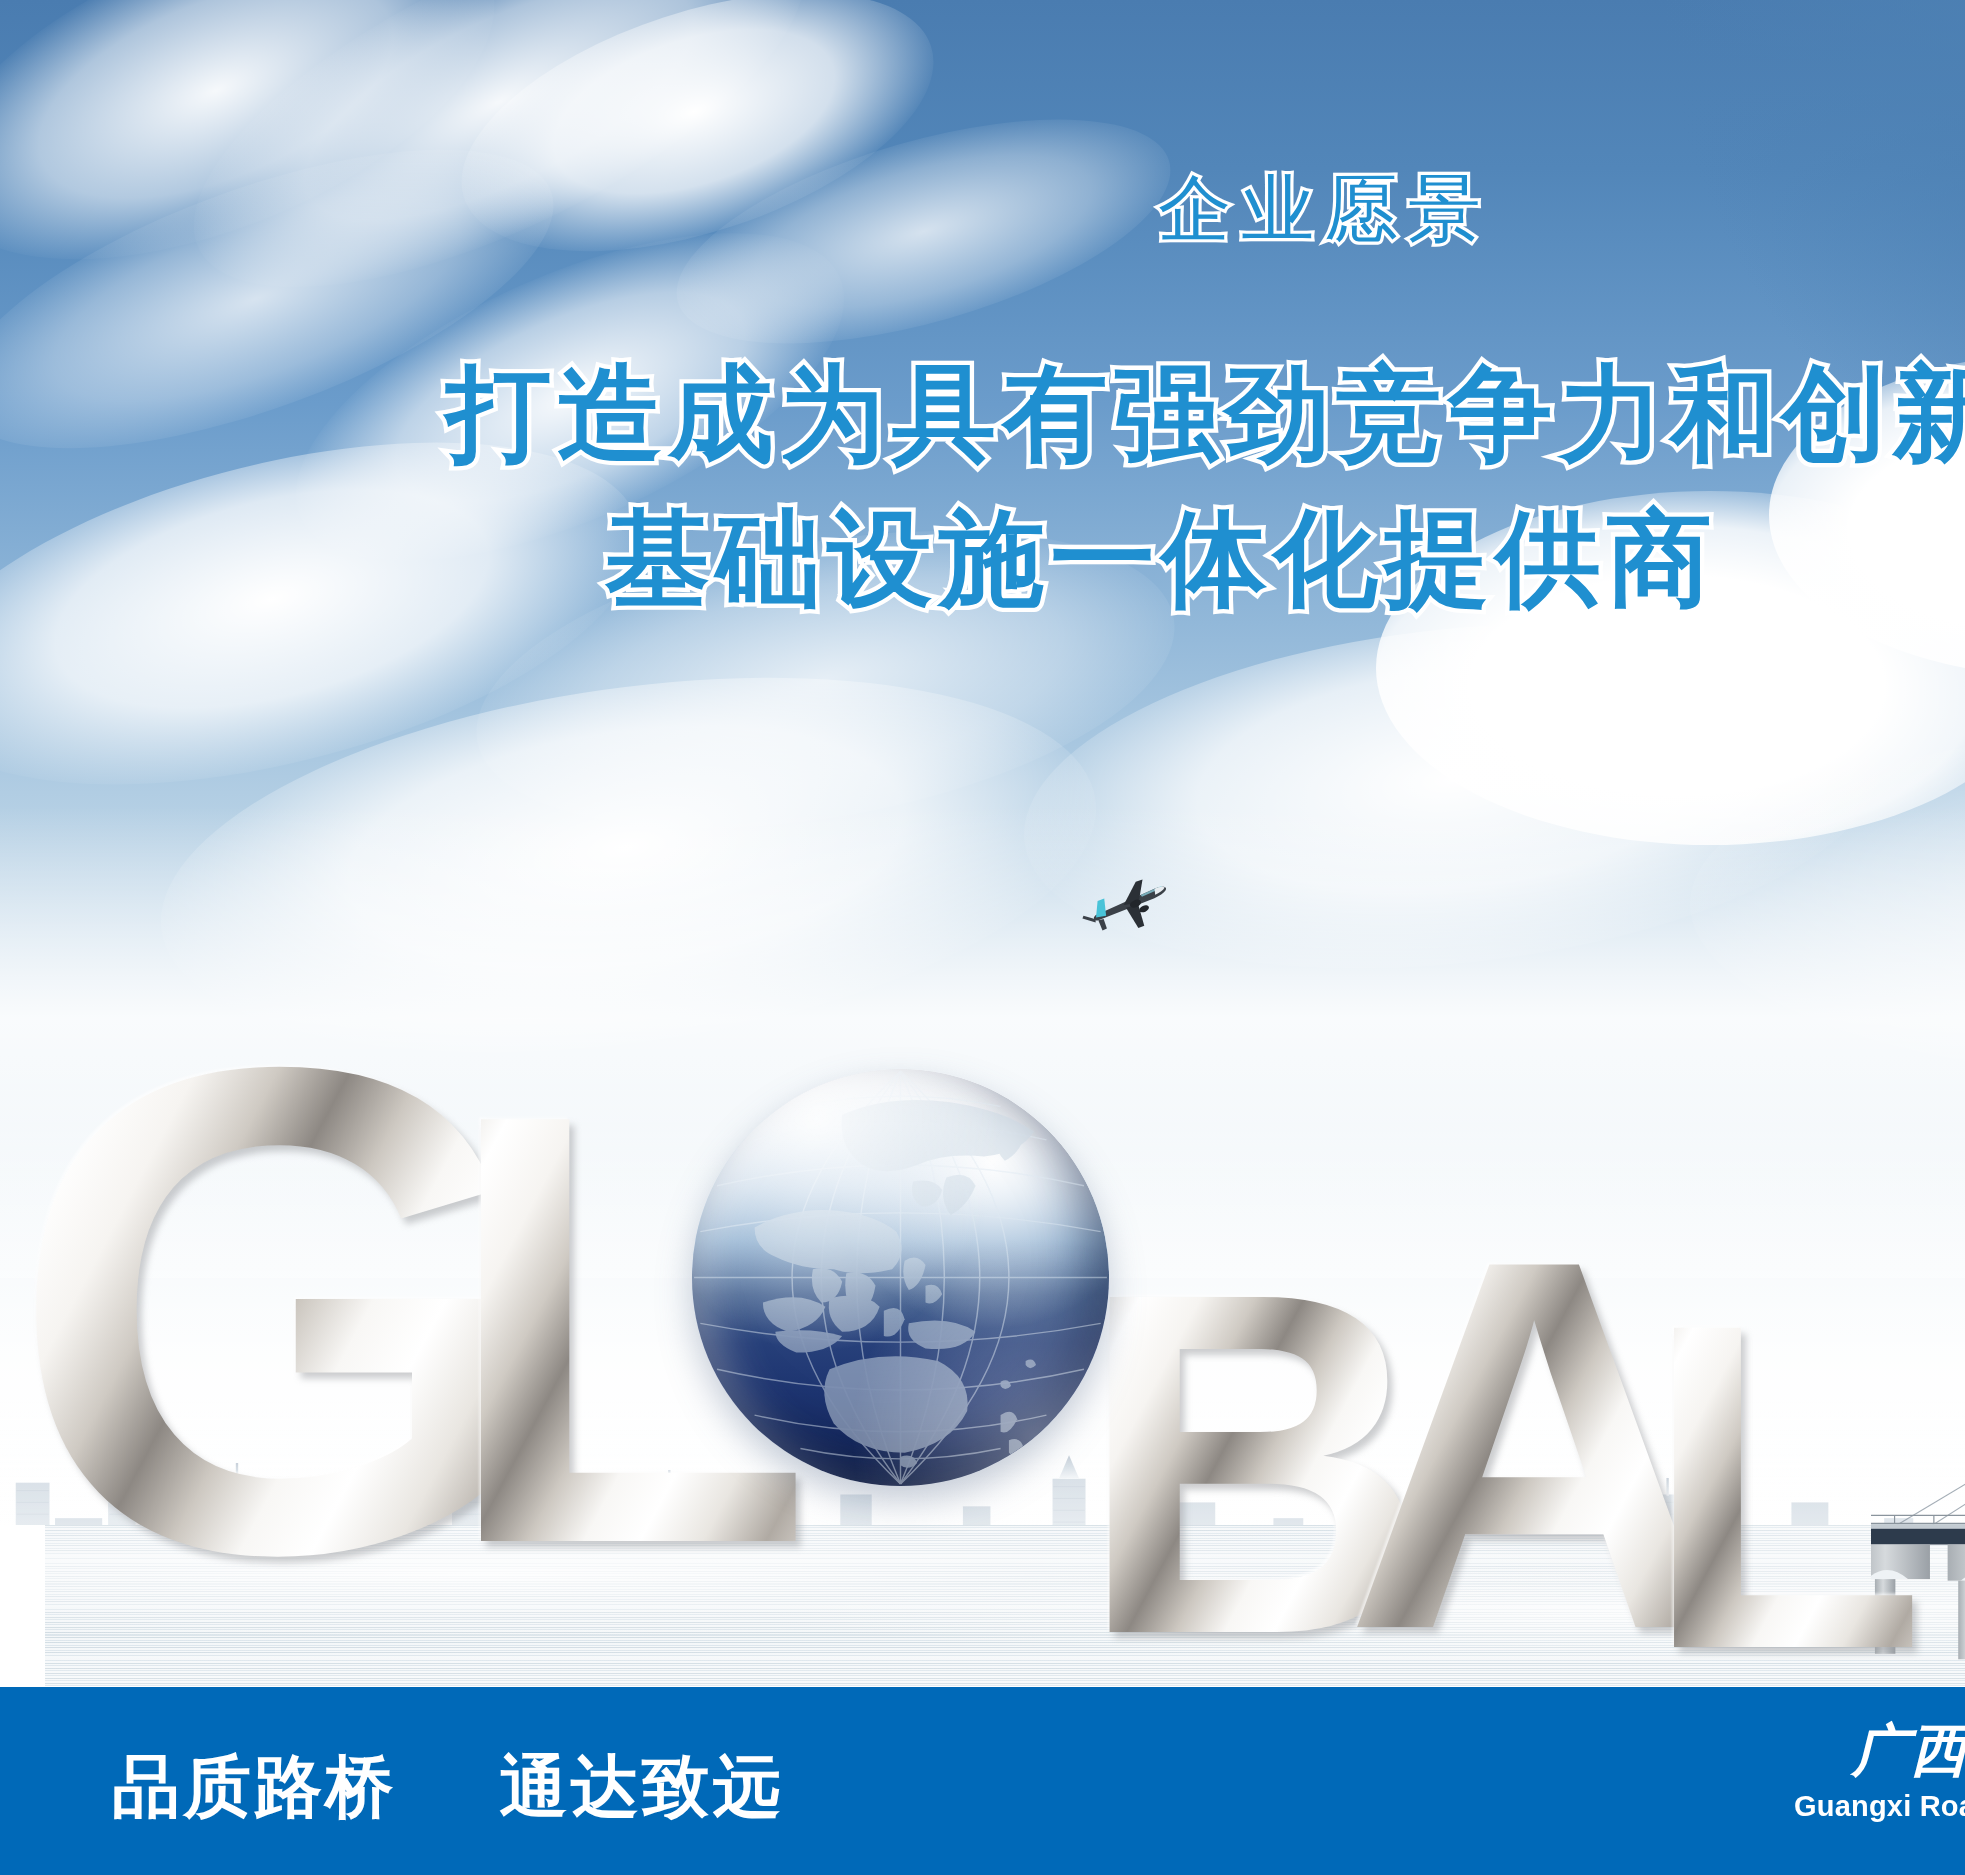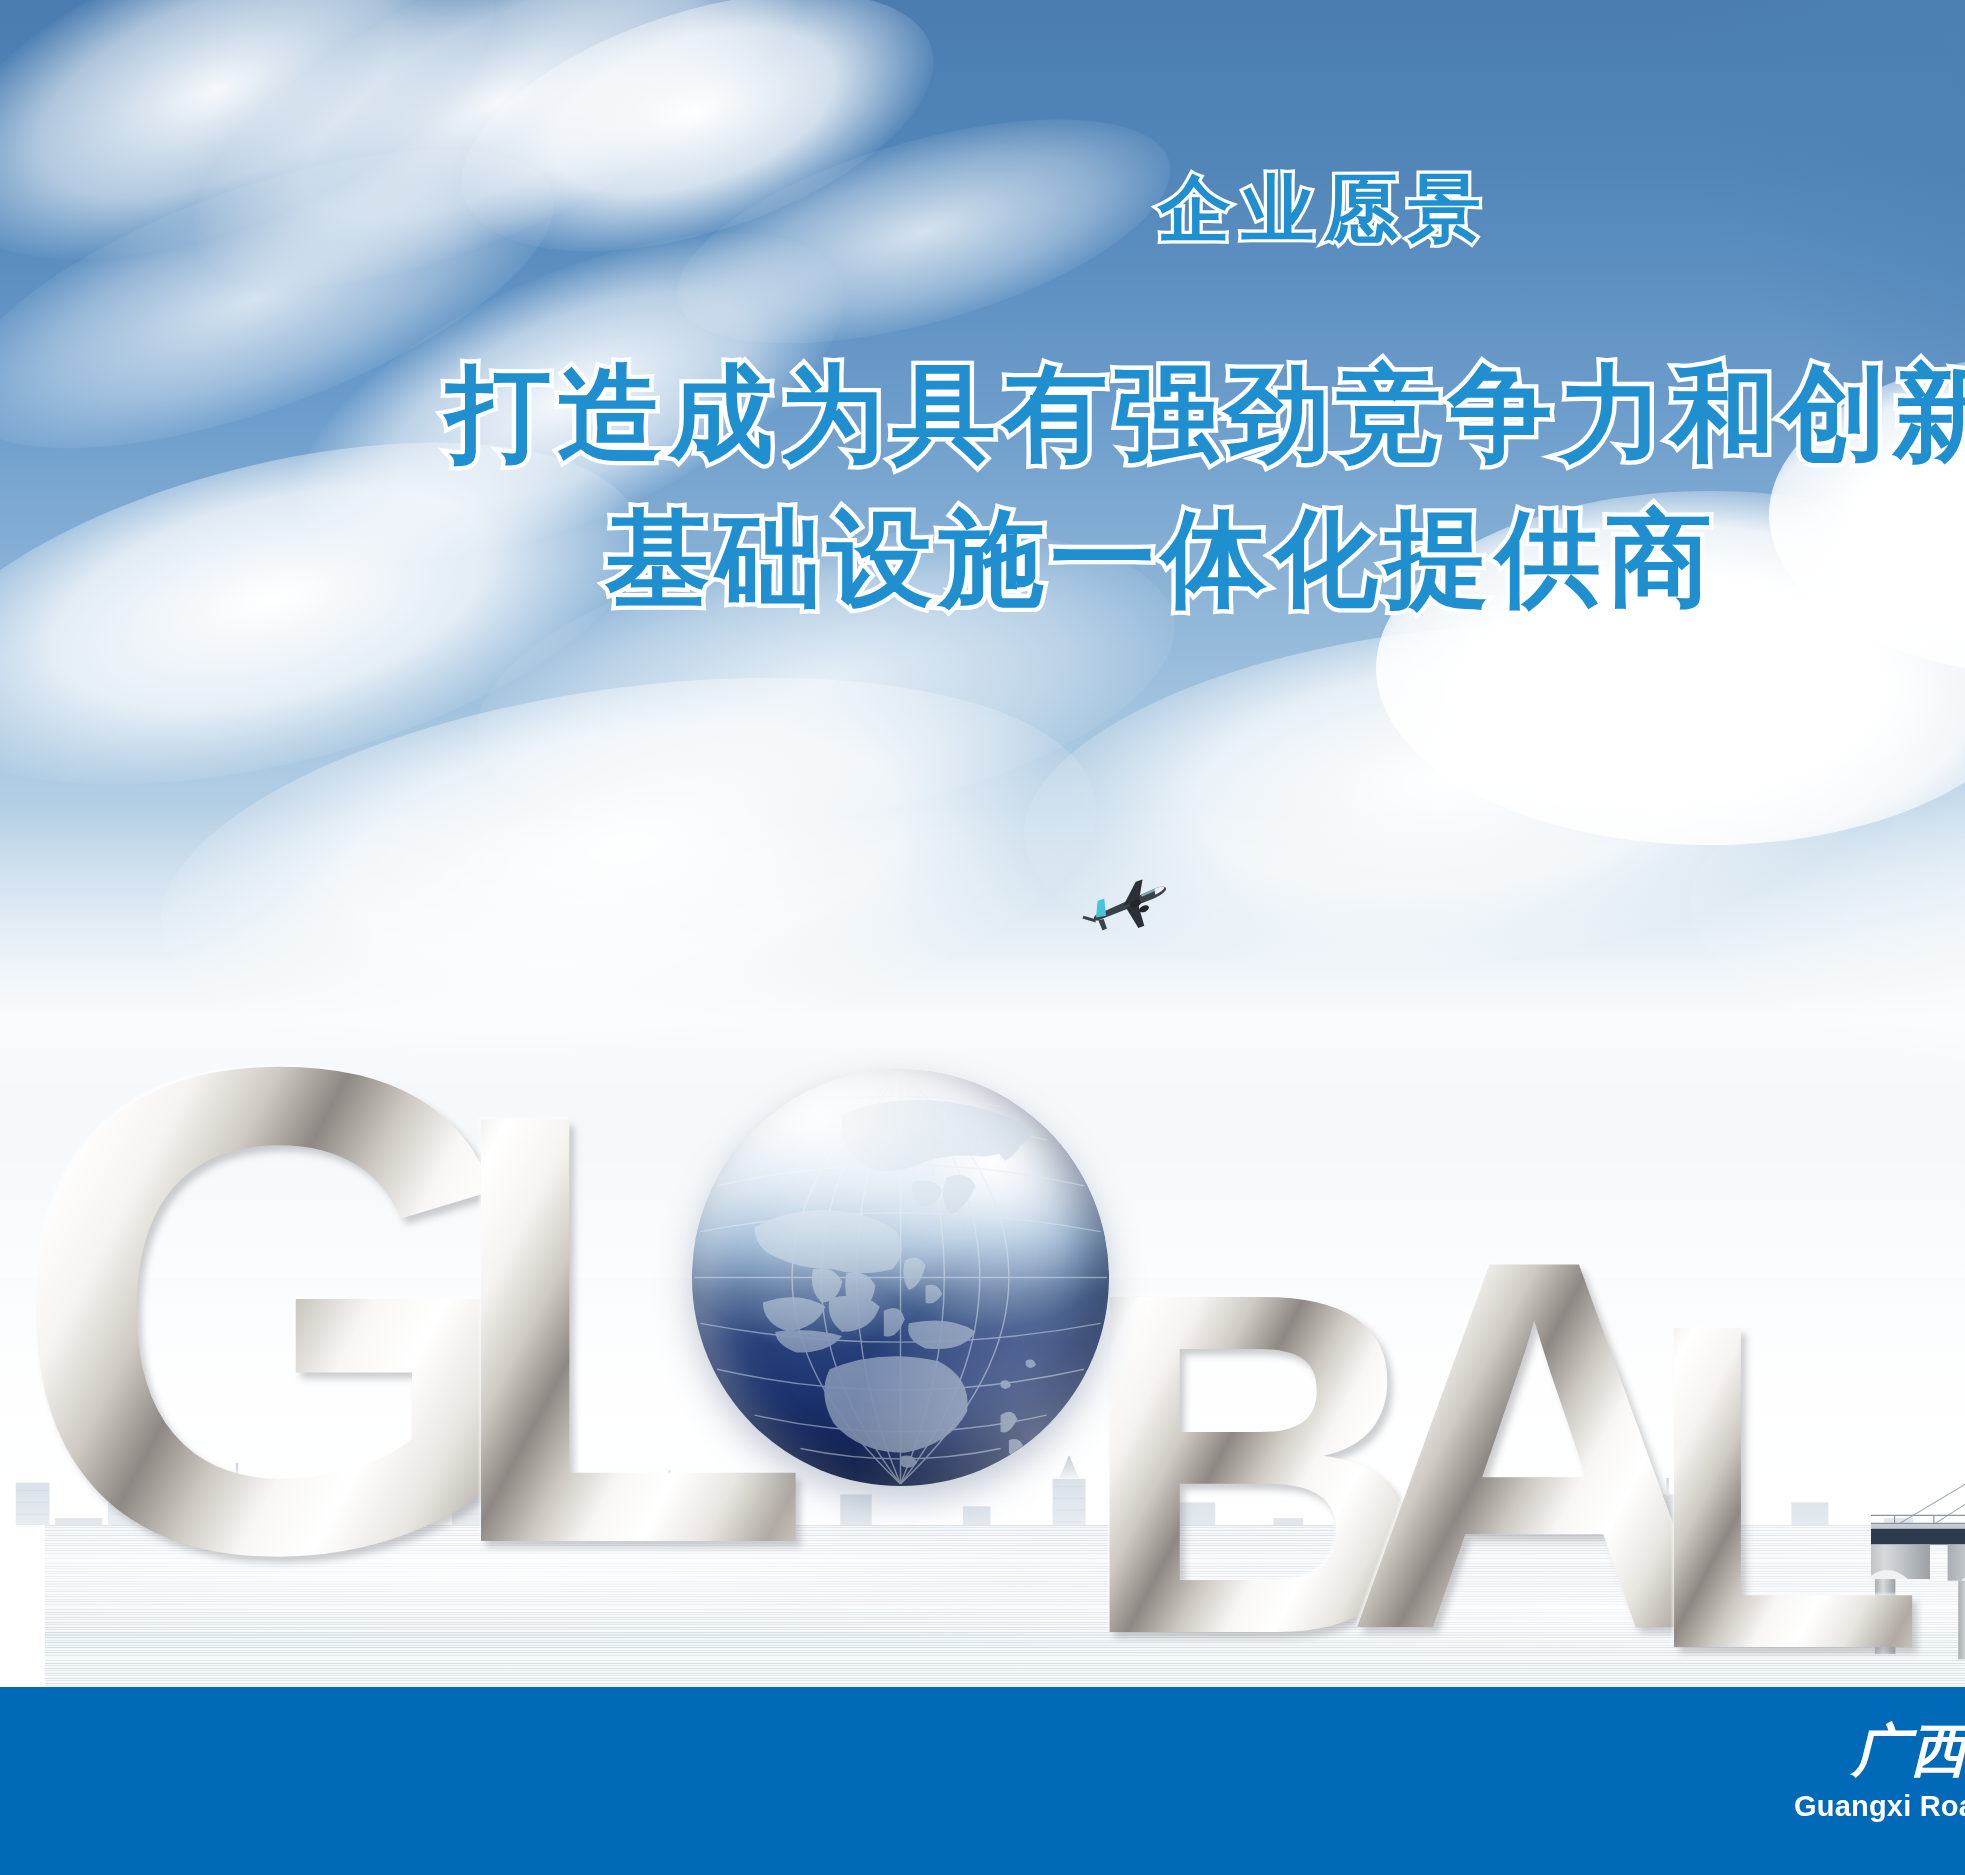--- a/index.html
+++ b/index.html
@@ -58,21 +58,21 @@
   
   .vision-label{
     position:absolute;
     left:0; top:169px; width:100%;
     text-align:center;
     z-index:40;
   }
   .vision-label span{
     display:inline-block;
     font-size:73px;
-    font-weight:bold;
+    font-weight:normal;
     color:#1f8fd0;
     letter-spacing:10.2px;
     line-height:1.1;
     -webkit-text-stroke:6.3px #ffffff;
     paint-order:stroke fill;
     text-shadow:0 0 3.1px rgba(255,255,255,.55);
   }
 
   .slogan{
     position:absolute;
@@ -596,20 +596,25 @@
   <div class="vision-label">
     <span>企业愿景</span>
   </div>
 
   <div class="slogan">
     <div class="line l1">打造成为具有强劲竞争力和创新力的</div>
     <div class="line l2">基础设施一体化提供商</div>
   </div>
 
   <div class="bar">
+    <div class="bar-slogan">
+      <span>品质路桥</span>
+      <span class="gap"></span>
+      <span>通达致远</span>
+    </div>
     <div class="company">
       <div class="company-cn">广西路桥工程集团有限公司</div>
       <div class="company-en">Guangxi Road and Bridge Engineering Group Co., Ltd.</div>
     </div>
   </div>
 
 </div>
 
 
 </body></html>

